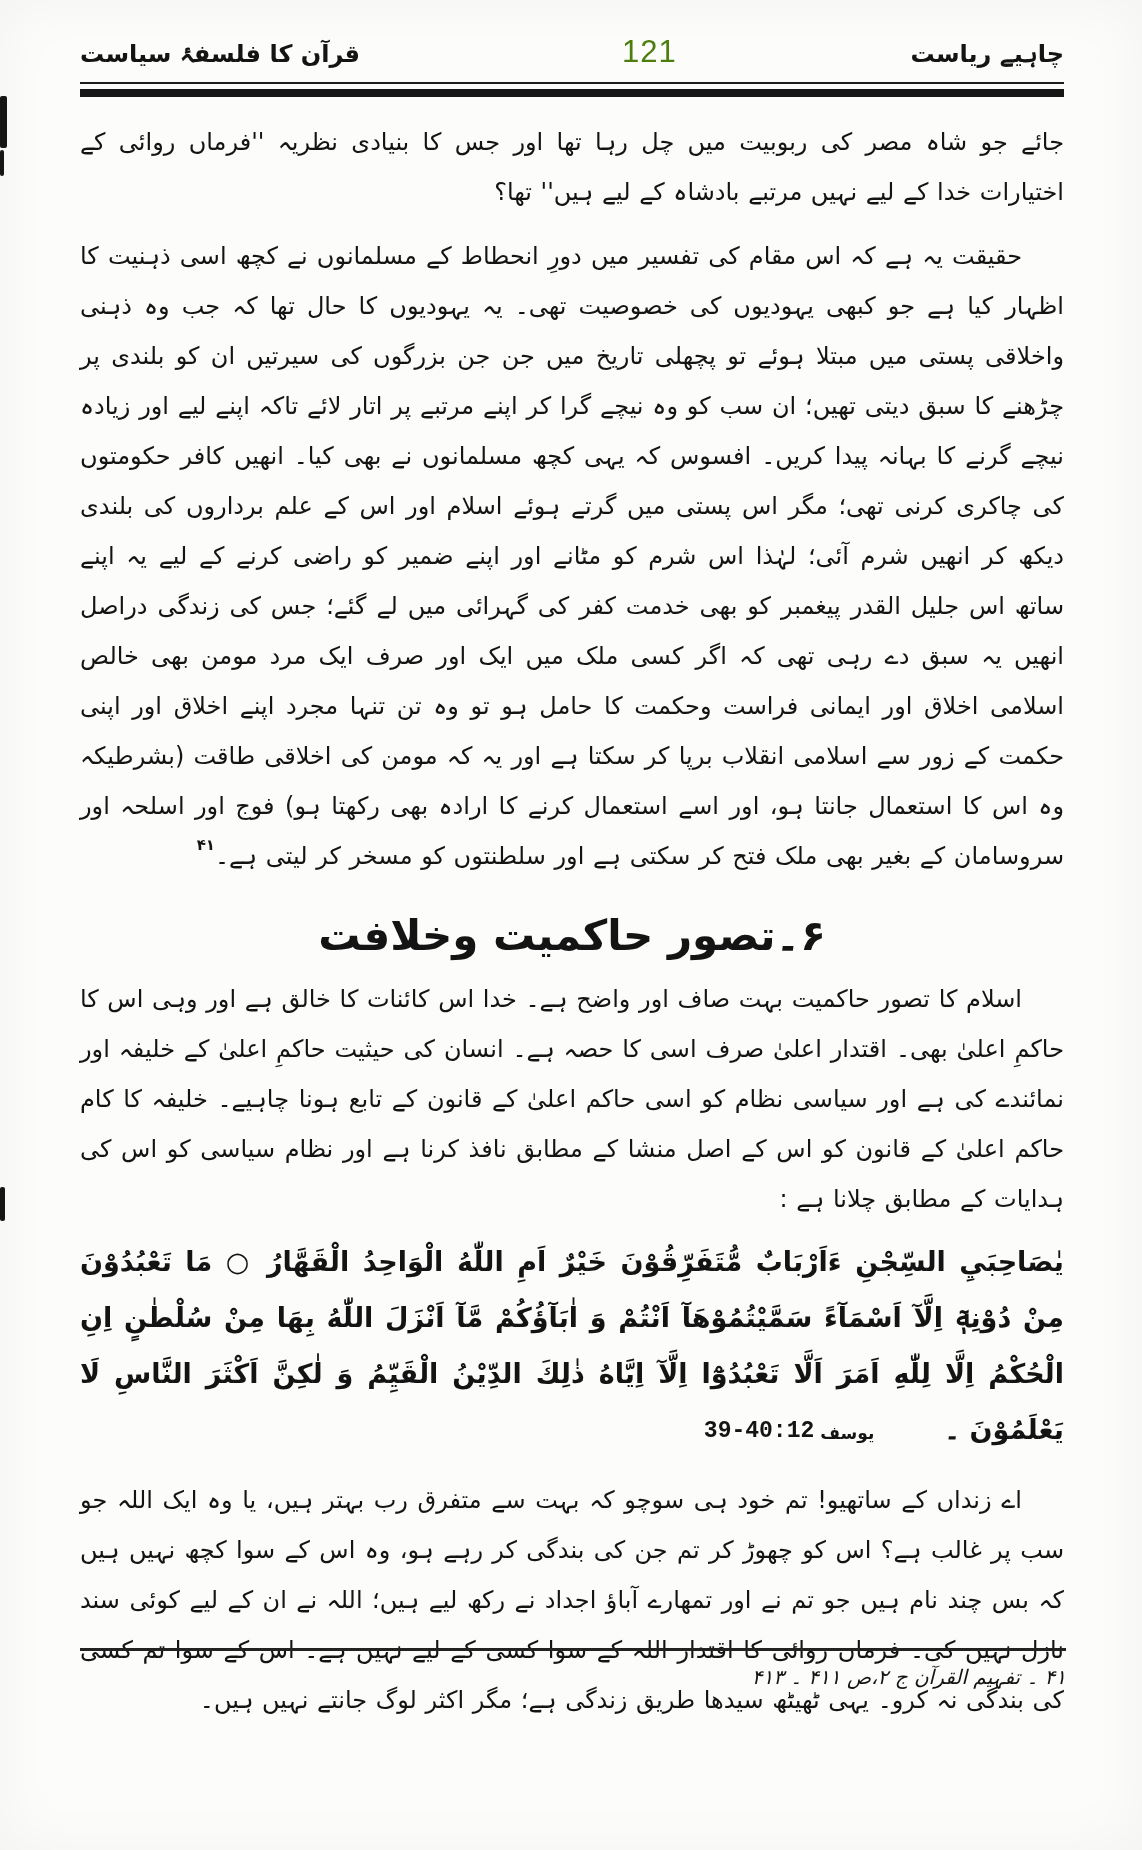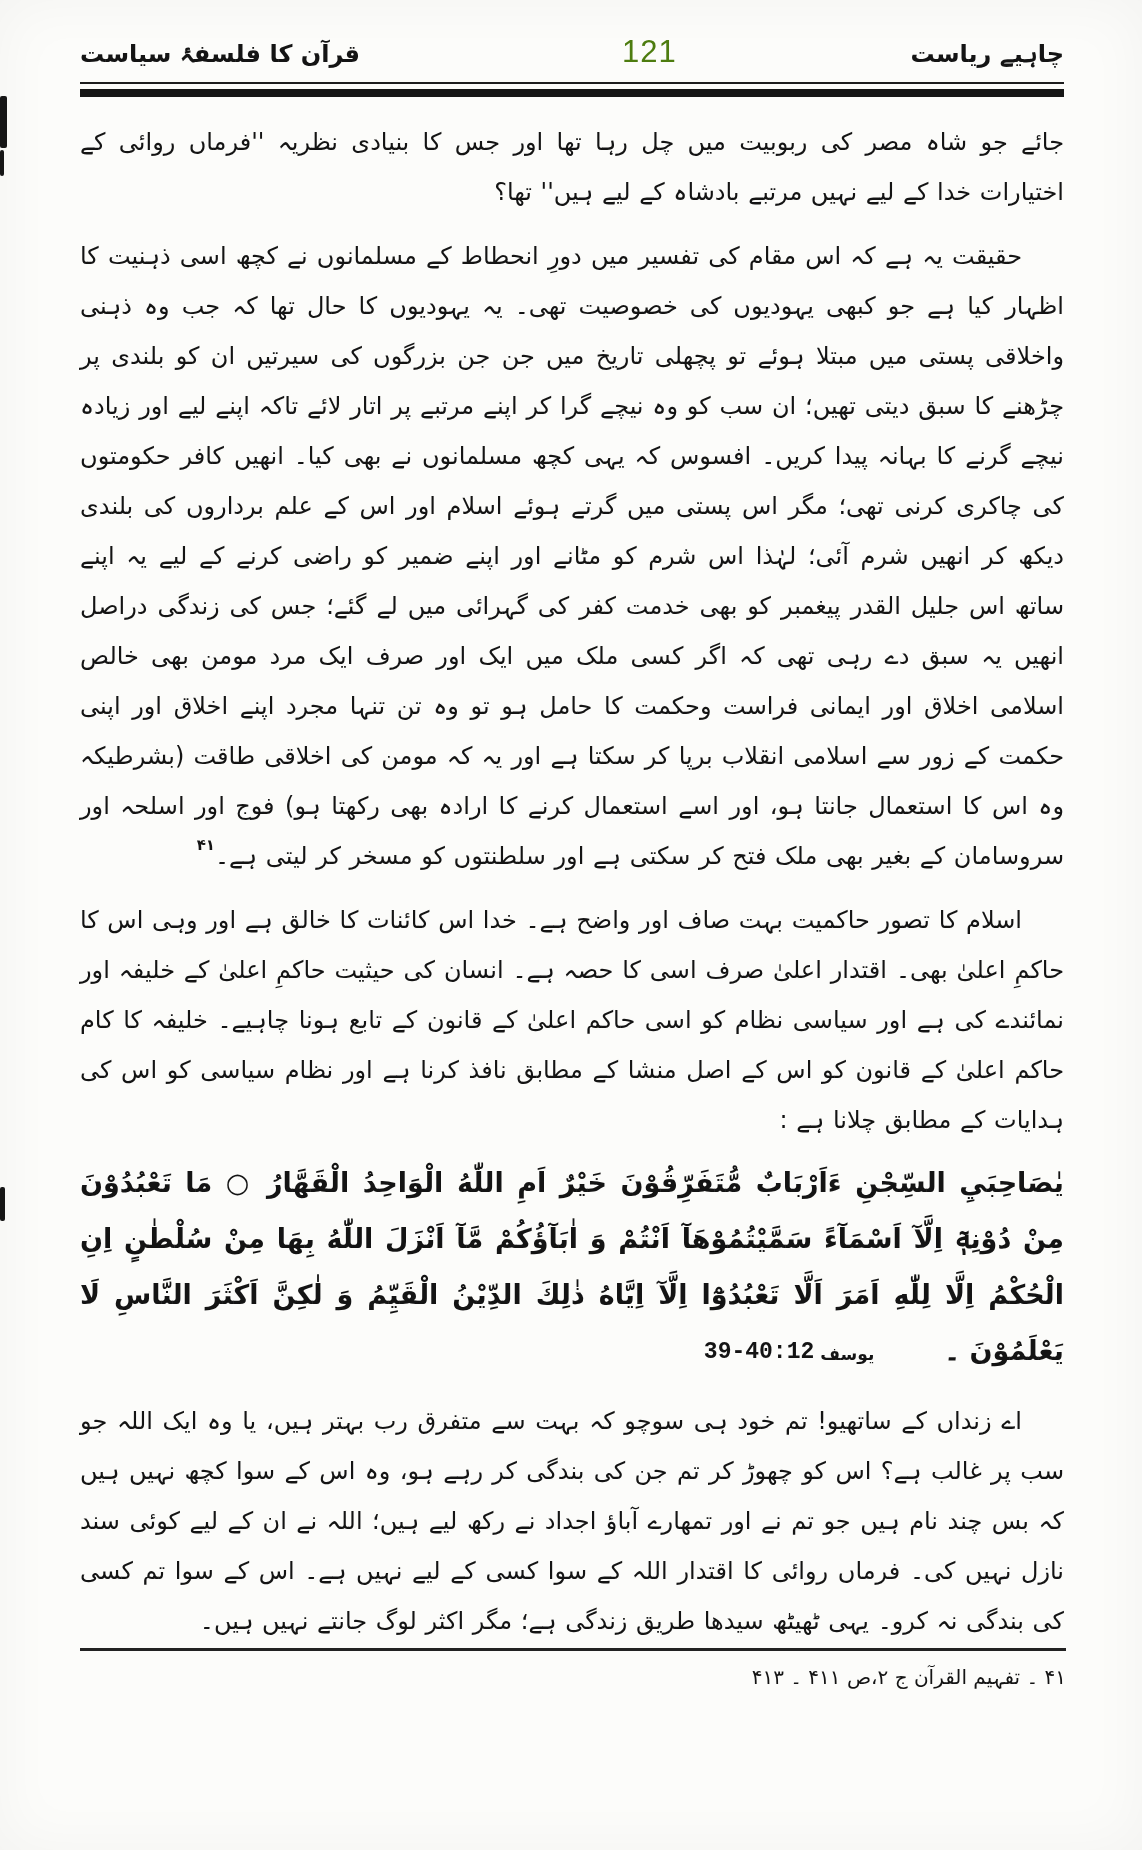--- a/index.html
+++ b/index.html
@@ -58,21 +58,21 @@
     font-weight:bold;
     line-height:56px;
     text-align:justify;
     margin:10px 0 6px 0;
   }
   .qref{white-space:nowrap;margin-right:70px;font-weight:bold;}
   .qsurah{font-size:17px;}
   .qverses{direction:ltr;unicode-bidi:embed;font-family:Liberation Mono, monospace;font-size:23px;margin-right:6px;display:inline-block;transform:translateY(-2px);}
 
   footer.footer{
-    position:absolute;left:80px;right:76px;top:1648px;
+    position:absolute;left:80px;right:76px;top:1648px;font-style:italic;
   }
   .footrule{border-top:3px solid #222;}
   .footnote{
     margin-top:14px;
     font-size:20px;
     text-align:right;
   }
 </style>
 </head>
 <body>
@@ -92,20 +92,21 @@
 
     <div class="rule-thin"></div>
     <div class="rule-thick"></div>
 
     <main>
 
       <p class="body cont">جائے جو شاہ مصر کی ربوبیت میں چل رہا تھا اور جس کا بنیادی نظریہ ''فرماں روائی کے اختیارات خدا کے لیے نہیں مرتبے بادشاہ کے لیے ہیں'' تھا؟</p>
 
       <p class="body indent"><span>حقیقت یہ ہے کہ اس مقام کی تفسیر میں دورِ انحطاط کے مسلمانوں نے کچھ اسی ذہنیت کا اظہار کیا ہے جو کبھی یہودیوں کی خصوصیت تھی۔ یہ یہودیوں کا حال تھا کہ جب وہ ذہنی واخلاقی پستی میں مبتلا ہوئے تو پچھلی تاریخ میں جن جن بزرگوں کی سیرتیں ان کو بلندی پر چڑھنے کا سبق دیتی تھیں؛ ان سب کو وہ نیچے گرا کر اپنے مرتبے پر اتار لائے تاکہ اپنے لیے اور زیادہ نیچے گرنے کا بہانہ پیدا کریں۔ افسوس کہ یہی کچھ مسلمانوں نے بھی کیا۔ انھیں کافر حکومتوں کی چاکری کرنی تھی؛ مگر اس پستی میں گرتے ہوئے اسلام اور اس کے علم برداروں کی بلندی دیکھ کر انھیں شرم آئی؛ لہٰذا اس شرم کو مٹانے اور اپنے ضمیر کو راضی کرنے کے لیے یہ اپنے ساتھ اس جلیل القدر پیغمبر کو بھی خدمت کفر کی گہرائی میں لے گئے؛ جس کی زندگی دراصل انھیں یہ سبق دے رہی تھی کہ اگر کسی ملک میں ایک اور صرف ایک مرد مومن بھی خالص اسلامی اخلاق اور ایمانی فراست وحکمت کا حامل ہو تو وہ تن تنہا مجرد اپنے اخلاق اور اپنی حکمت کے زور سے اسلامی انقلاب برپا کر سکتا ہے اور یہ کہ مومن کی اخلاقی طاقت (بشرطیکہ وہ اس کا استعمال جانتا ہو، اور اسے استعمال کرنے کا ارادہ بھی رکھتا ہو) فوج اور اسلحہ اور سروسامان کے بغیر بھی ملک فتح کر سکتی ہے اور سلطنتوں کو مسخر کر لیتی ہے۔</span><sup class="fnmark">۴۱</sup></p>
 
+      <h2 class="heading">۶۔تصور حاکمیت وخلافت</h2>
 
       <p class="body indent">اسلام کا تصور حاکمیت بہت صاف اور واضح ہے۔ خدا اس کائنات کا خالق ہے اور وہی اس کا حاکمِ اعلیٰ بھی۔ اقتدار اعلیٰ صرف اسی کا حصہ ہے۔ انسان کی حیثیت حاکمِ اعلیٰ کے خلیفہ اور نمائندے کی ہے اور سیاسی نظام کو اسی حاکم اعلیٰ کے قانون کے تابع ہونا چاہیے۔ خلیفہ کا کام حاکم اعلیٰ کے قانون کو اس کے اصل منشا کے مطابق نافذ کرنا ہے اور نظام سیاسی کو اس کی ہدایات کے مطابق چلانا ہے :</p>
 
       <p class="quran"><span>يٰصَاحِبَيِ السِّجْنِ ءَاَرْبَابٌ مُّتَفَرِّقُوْنَ خَيْرٌ اَمِ اللّٰهُ الْوَاحِدُ الْقَهَّارُ ○ مَا تَعْبُدُوْنَ مِنْ دُوْنِهٖٓ اِلَّآ اَسْمَآءً سَمَّيْتُمُوْهَآ اَنْتُمْ وَ اٰبَآؤُكُمْ مَّآ اَنْزَلَ اللّٰهُ بِهَا مِنْ سُلْطٰنٍ اِنِ الْحُكْمُ اِلَّا لِلّٰهِ اَمَرَ اَلَّا تَعْبُدُوْٓا اِلَّآ اِيَّاهُ ذٰلِكَ الدِّيْنُ الْقَيِّمُ وَ لٰكِنَّ اَكْثَرَ النَّاسِ لَا يَعْلَمُوْنَ ۔</span><span class="qref"><span class="qsurah">یوسف</span><span class="qverses">39-40:12</span></span></p>
 
       <p class="body indent">اے زنداں کے ساتھیو! تم خود ہی سوچو کہ بہت سے متفرق رب بہتر ہیں، یا وہ ایک اللہ جو سب پر غالب ہے؟ اس کو چھوڑ کر تم جن کی بندگی کر رہے ہو، وہ اس کے سوا کچھ نہیں ہیں کہ بس چند نام ہیں جو تم نے اور تمھارے آباؤ اجداد نے رکھ لیے ہیں؛ اللہ نے ان کے لیے کوئی سند نازل نہیں کی۔ فرماں روائی کا اقتدار اللہ کے سوا کسی کے لیے نہیں ہے۔ اس کے سوا تم کسی کی بندگی نہ کرو۔ یہی ٹھیٹھ سیدھا طریق زندگی ہے؛ مگر اکثر لوگ جانتے نہیں ہیں۔</p>
 
     </main>
   </div>
 

